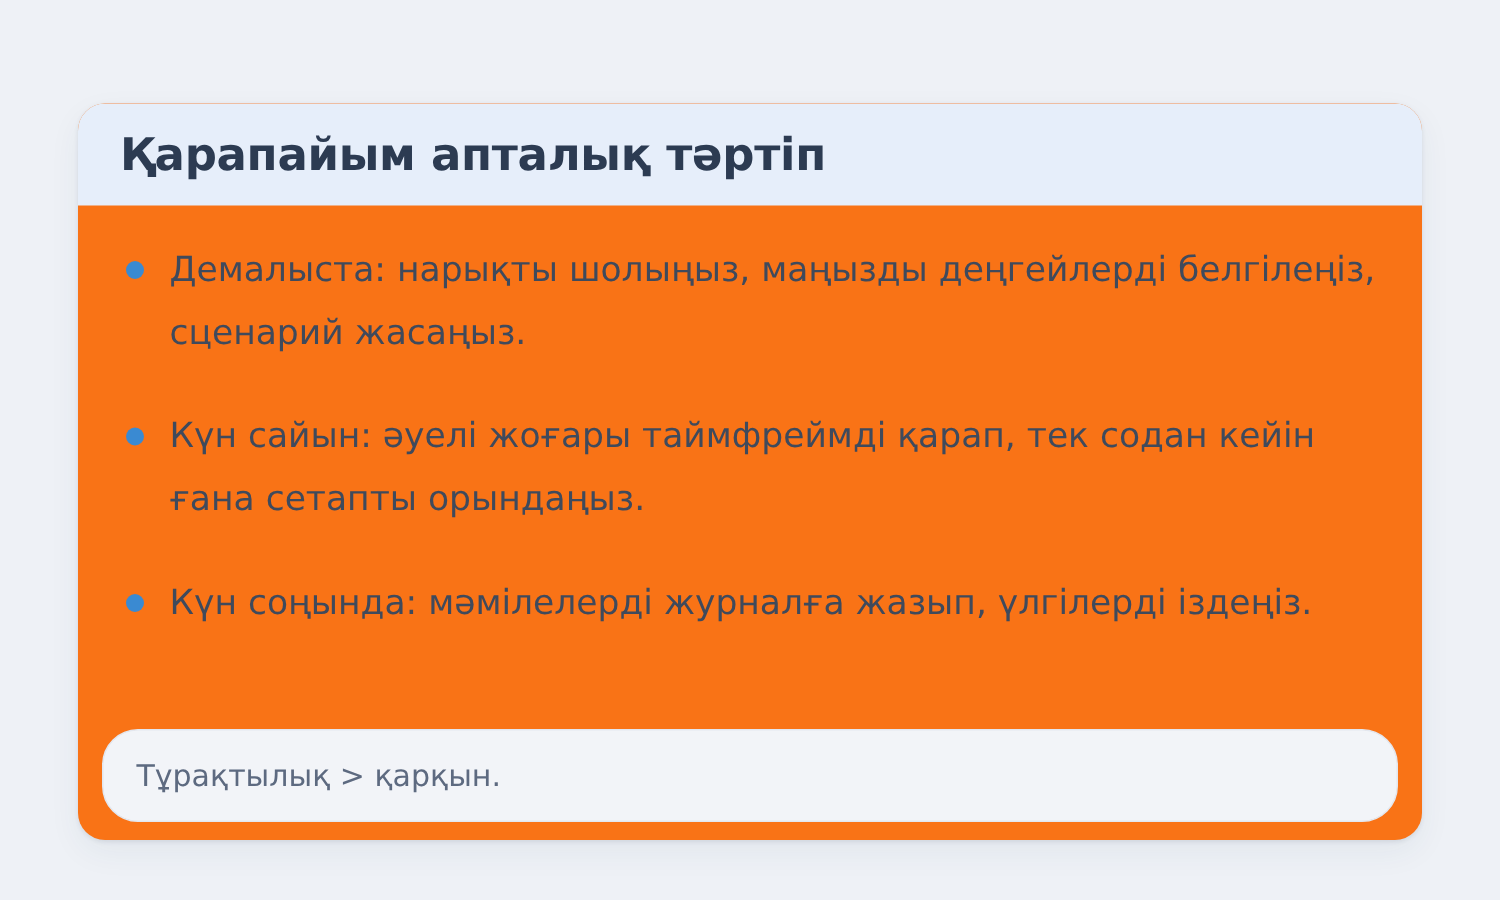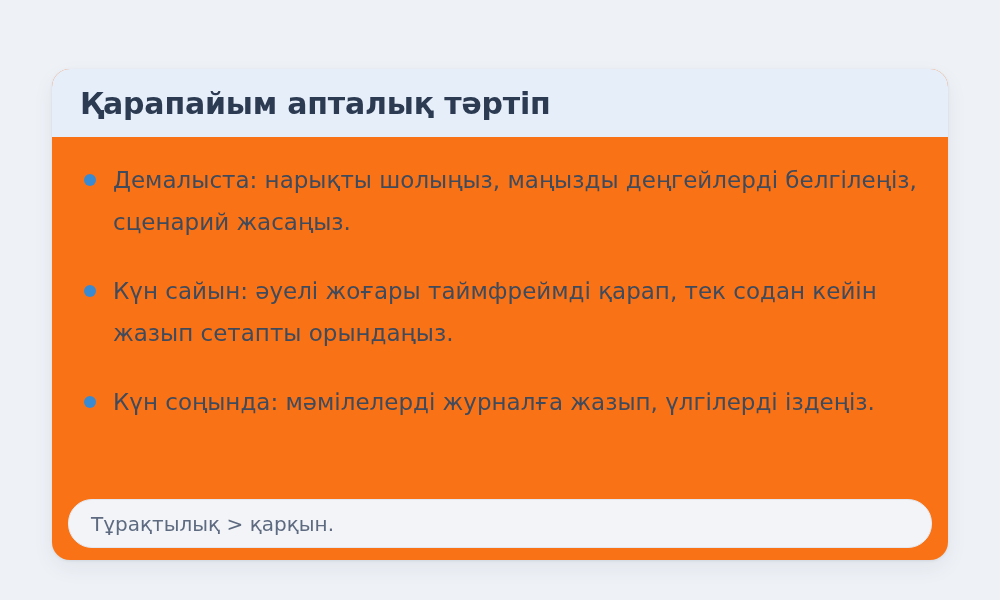--- a/index.html
+++ b/index.html
@@ -94,21 +94,21 @@
   .card-footer {
     position: absolute;
     left: 0;
     right: 0;
     bottom: 0;
     padding: 0 16px 12px 16px;
     box-sizing: border-box;
   }
 
   .footer-pill {
-    height: 49px;
+    height: 62px;
     border-radius: 24px;
     background: #f2f4f8;
     border: 1px solid #e3e7ef;
     display: flex;
     align-items: center;
     padding: 0 22px;
     box-sizing: border-box;
     font-size: 20px;
     color: #5d6a80;
     white-space: nowrap;
@@ -128,21 +128,21 @@
     <div class="card-body">
       <ul class="bullet-list">
 
         <li class="bullet-item">
           <span class="bullet-dot"></span>
           <span class="bullet-text">Демалыста: нарықты шолыңыз, маңызды деңгейлерді белгілеңіз, сценарий жасаңыз.</span>
         </li>
 
         <li class="bullet-item">
           <span class="bullet-dot"></span>
-          <span class="bullet-text">Күн сайын: әуелі жоғары таймфреймді қарап, тек содан кейін жазып сетапты орындаңыз.</span>
+          <span class="bullet-text">Күн сайын: әуелі жоғары таймфреймді қарап, тек содан кейін ғана сетапты орындаңыз.</span>
         </li>
 
         <li class="bullet-item">
           <span class="bullet-dot"></span>
           <span class="bullet-text">Күн соңында: мәмілелерді журналға жазып, үлгілерді іздеңіз.</span>
         </li>
 
       </ul>
     </div>
 

